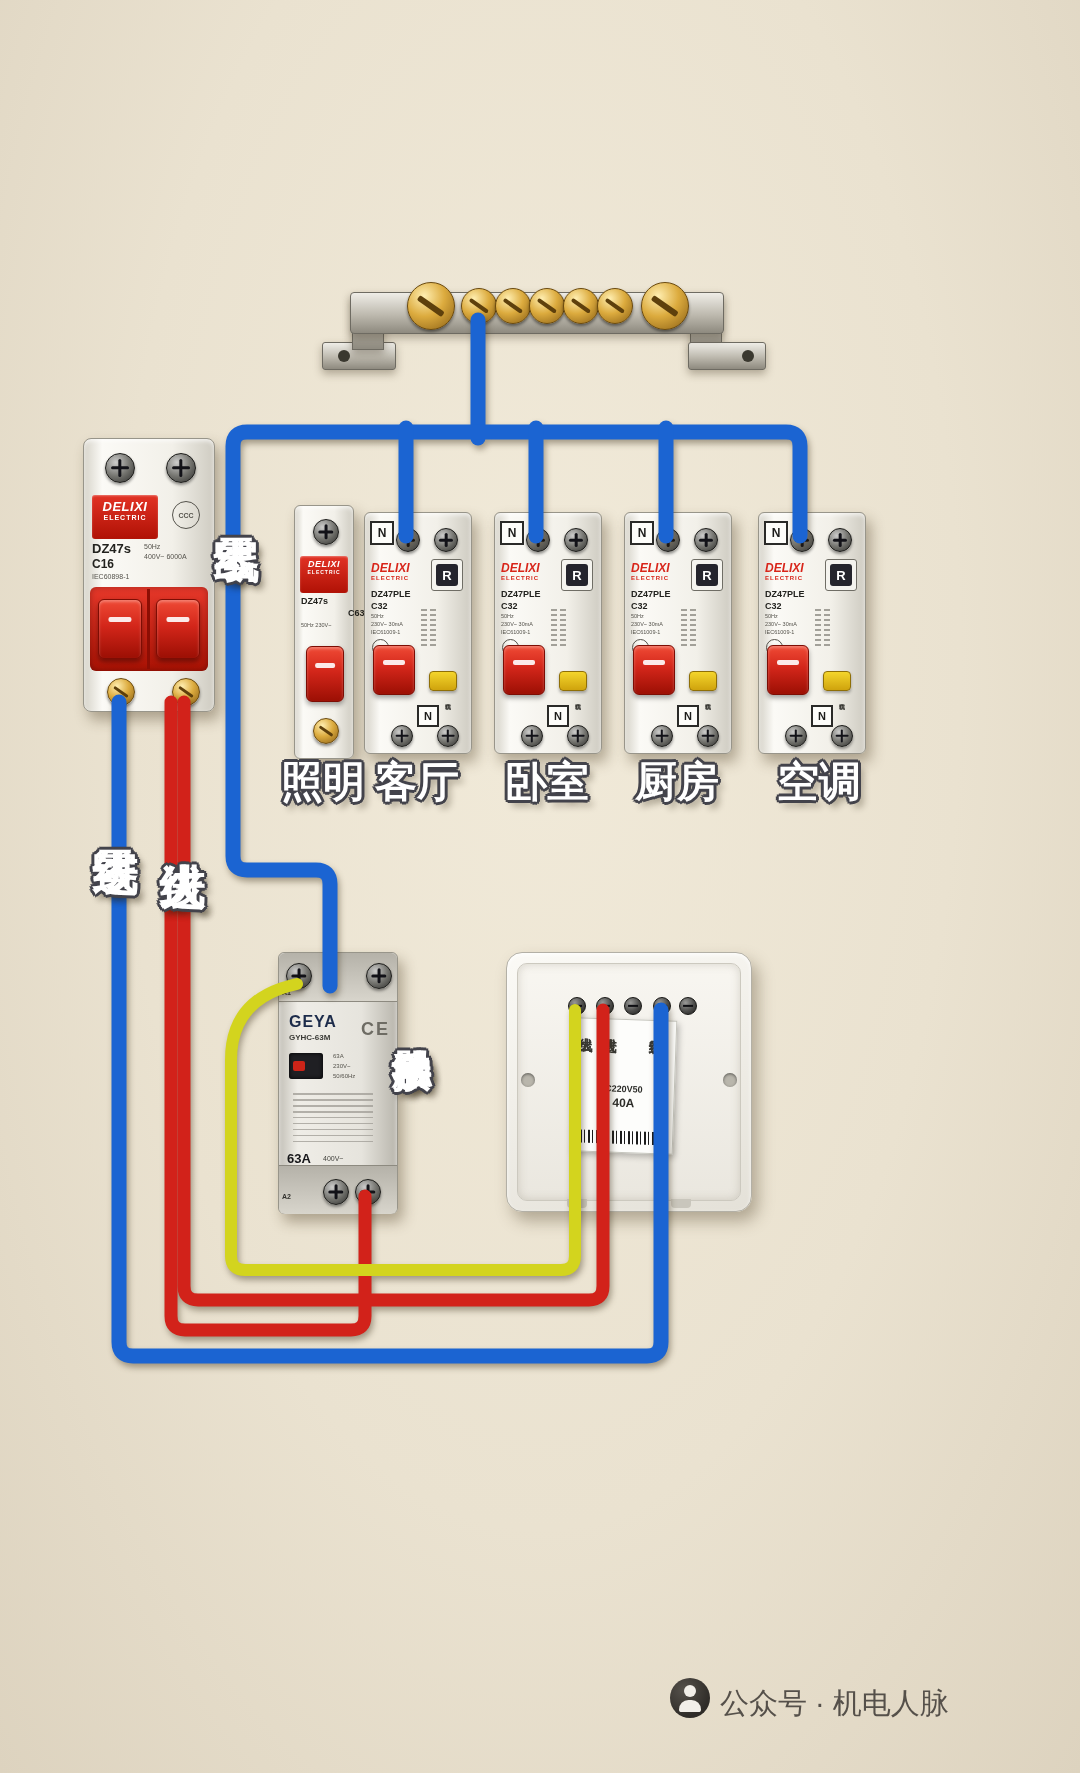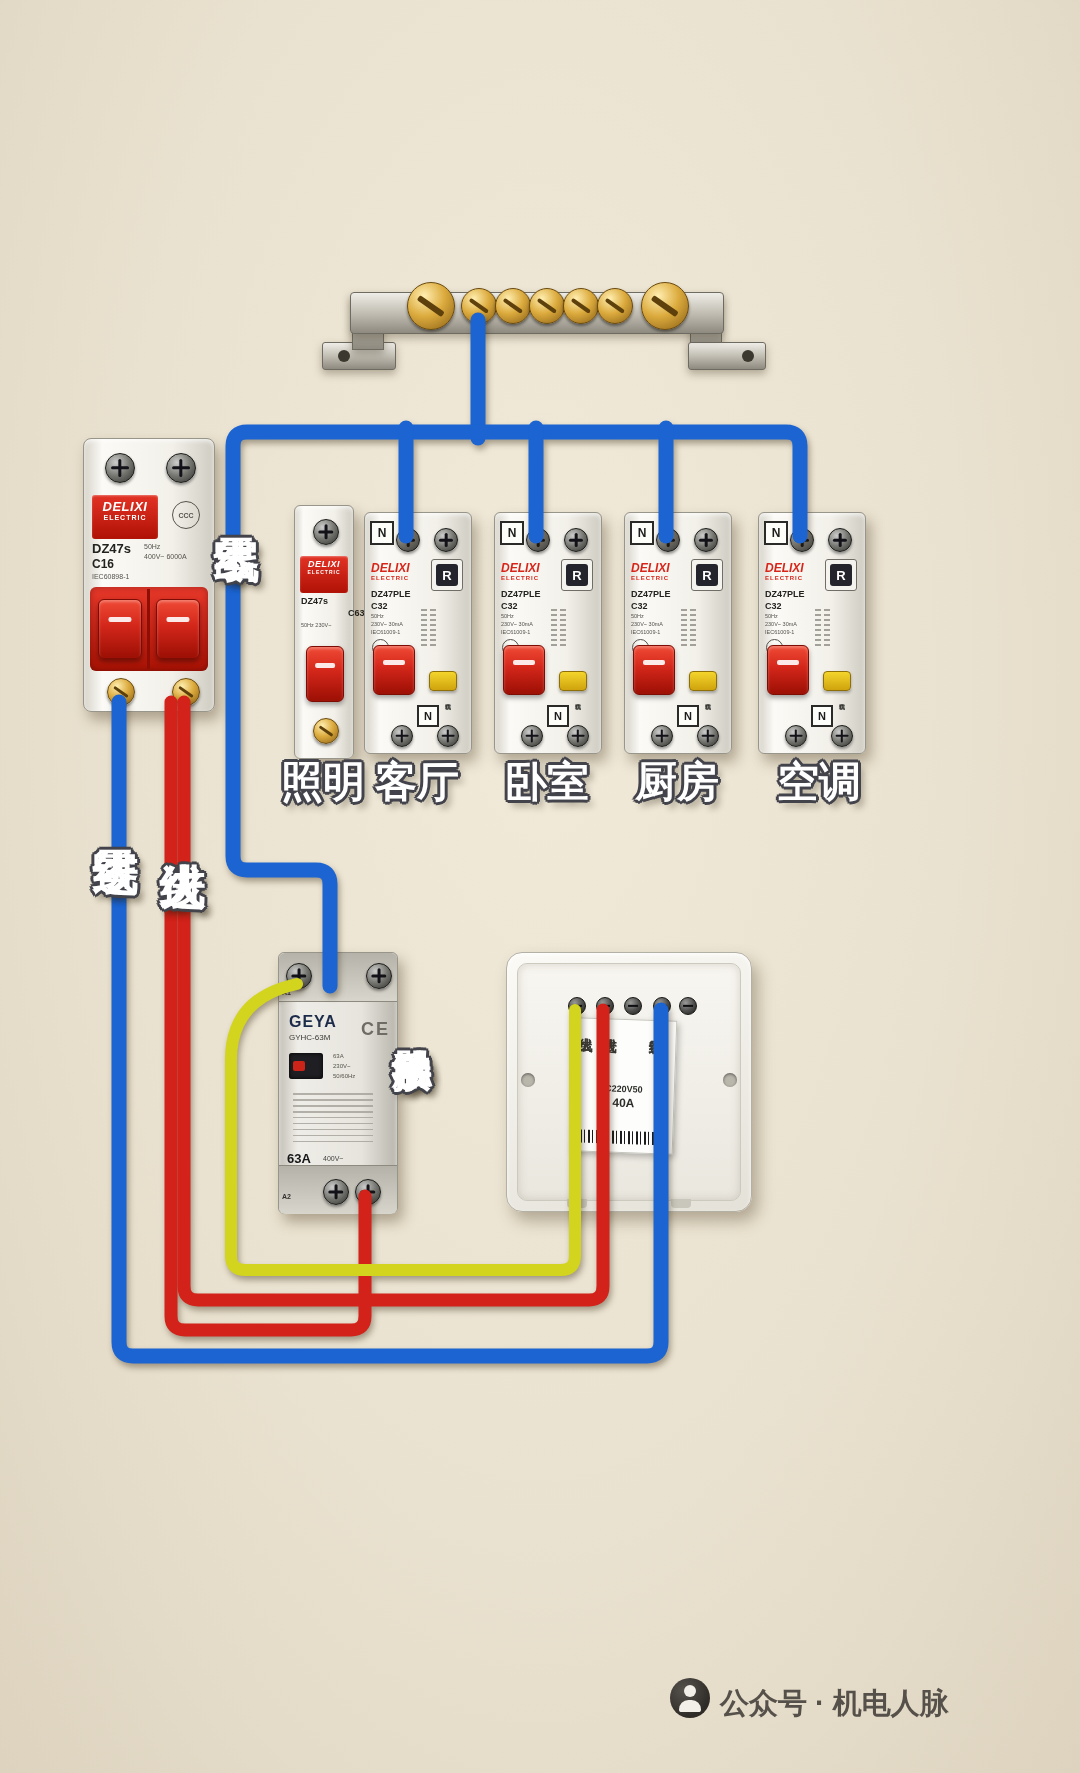--- a/index.html
+++ b/index.html
@@ -264,21 +264,21 @@
     <div class="screw-steel" style="left:26px;top:212px;width:20px;height:20px;"></div>
     <div class="screw-steel" style="left:72px;top:212px;width:20px;height:20px;"></div>
   </div>
 
   <div class="device" style="left:278px;top:952px;width:118px;height:260px;border-radius:6px;background:linear-gradient(90deg,#c3c0b7 0%,#efede7 16%,#e6e4dd 70%,#b9b6ad 100%);">
     <div class="ct-strip" style="top:0;border-radius:6px 6px 0 0;border-bottom:1px solid #8d8a80;"></div>
     <div class="screw-steel" style="left:7px;top:10px;width:24px;height:24px;"></div>
     <div class="screw-steel" style="left:87px;top:10px;width:24px;height:24px;"></div>
     <div class="abs" style="left:3px;top:36px;font-size:7px;font-weight:700;color:#33322e;">A1</div>
     <div class="abs" style="left:10px;top:60px;font-size:16px;font-weight:900;color:#1c2b4a;letter-spacing:1px;">GEYA</div>
-    <div class="abs" style="left:10px;top:80px;font-size:8px;font-weight:400;color:#3a3a36;">GYHC-63M</div>
+    <div class="abs" style="left:10px;top:80px;font-size:8px;font-weight:700;color:#3a3a36;">GYHC-63M</div>
     <div class="abs" style="left:82px;top:66px;font-size:18px;font-weight:700;color:#6e6c64;letter-spacing:2px;">CE</div>
     <div class="ct-win" style="left:10px;top:100px;width:34px;height:26px;">
       <div class="ct-flag" style="left:4px;top:8px;width:12px;height:10px;"></div>
     </div>
     <div class="tiny abs" style="left:54px;top:100px;font-size:6px;">63A</div>
     <div class="tiny abs" style="left:54px;top:110px;font-size:6px;">230V~</div>
     <div class="tiny abs" style="left:54px;top:120px;font-size:6px;">50/60Hz</div>
     <div class="smudge" style="left:14px;top:140px;height:50px;width:80px;background:repeating-linear-gradient(#a3a099 0 1.5px,transparent 1.5px 6px);"></div>
     <div class="abs" style="left:8px;top:198px;font-size:13px;font-weight:900;color:#17171a;">63A</div>
     <div class="abs" style="left:44px;top:202px;font-size:7px;color:#44443f;">400V~</div>
@@ -327,15 +327,15 @@
   <div class="abs outline-md vlabel" style="left:155px;top:826px;font-size:46px;">火线进</div>
   <div class="abs outline-md vlabel" style="left:388px;top:1018px;font-size:40px;">手动接触器</div>
 
   <div class="abs outline-md" style="left:273px;top:754px;width:100px;text-align:center;font-size:42px;">照明</div>
   <div class="abs outline-md" style="left:367px;top:754px;width:100px;text-align:center;font-size:42px;">客厅</div>
   <div class="abs outline-md" style="left:497px;top:754px;width:100px;text-align:center;font-size:42px;">卧室</div>
   <div class="abs outline-md" style="left:627px;top:754px;width:100px;text-align:center;font-size:42px;">厨房</div>
   <div class="abs outline-md" style="left:761px;top:754px;width:100px;text-align:right;font-size:42px;">空调</div>
 
   <div class="logo-circle" style="left:670px;top:1678px;"></div>
-  <div class="abs" style="left:720px;top:1684px;font-size:29px;color:#55504a;font-weight:700;">公众号 · 机电人脉</div>
+  <div class="abs" style="left:720px;top:1684px;font-size:29px;color:#55504a;font-weight:400;">公众号 · 机电人脉</div>
 
 </div>
 
 </body></html>

